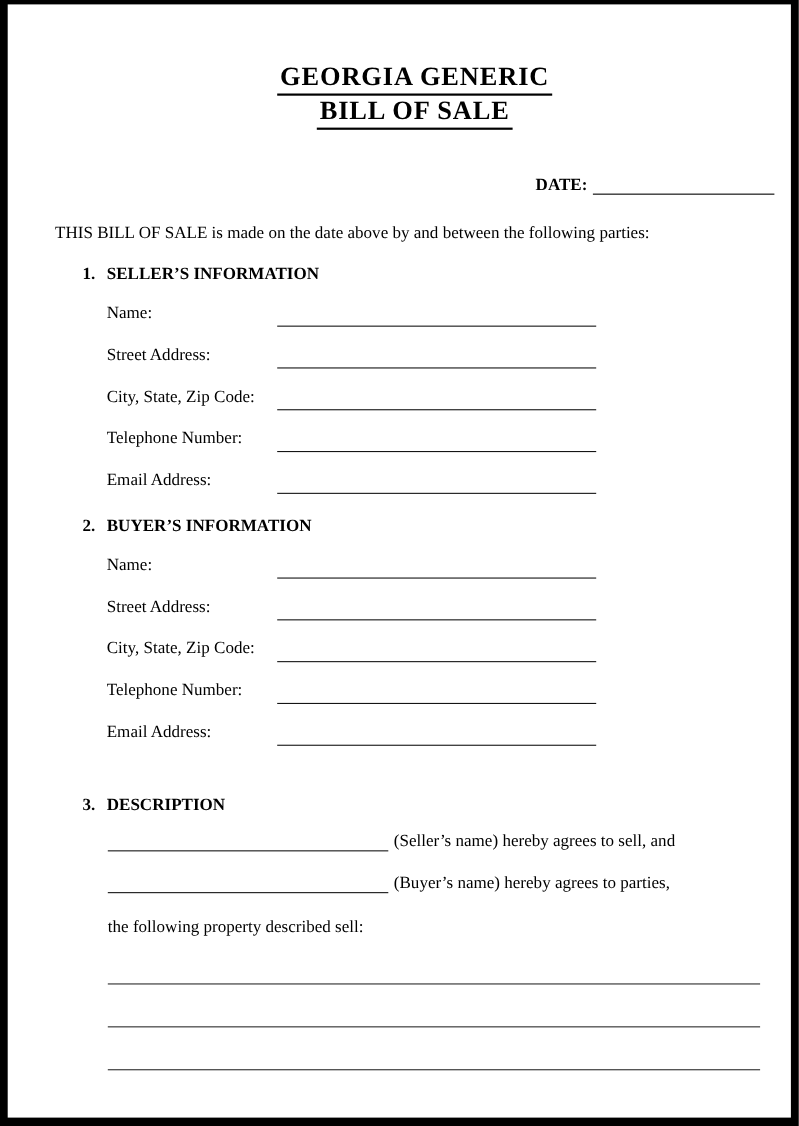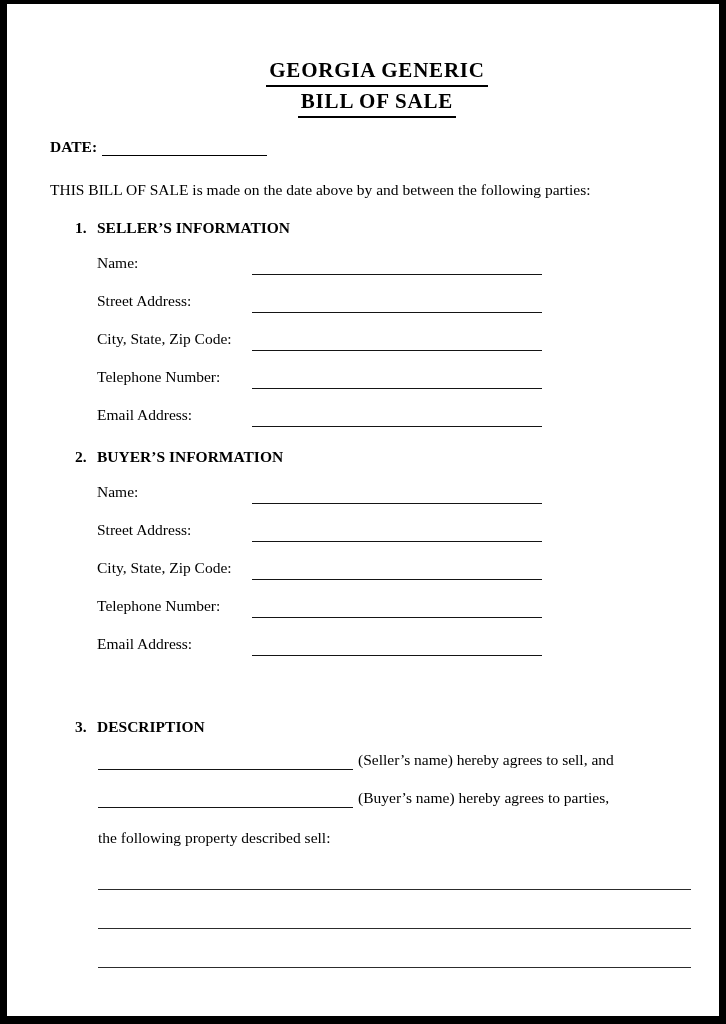--- a/index.html
+++ b/index.html
@@ -20,43 +20,43 @@
     background: #ffffff;
     color: #000;
     font-size: 15.5px;
     line-height: 19px;
     padding: 0 15px 0 43px;
     overflow: hidden;
   }
 
   
   .doc-title { padding-top: 52px; text-align: center; }
-  .title-line { font-weight: 700; font-size: 21px; line-height: 28px; letter-spacing: 0.8px; }
+  .title-line { font-weight: 700; font-size: 24px; line-height: 28px; letter-spacing: 0.8px; }
   .title-line .u {
     display: inline-block;
     border-bottom: 2.5px solid #000;
     padding: 0 3px 1px 3px;
   }
 
   
-  .date-row { margin-top: 19px; font-weight: 700; }
+  .date-row { margin-top: 41px; font-weight: 700; text-align: right; }
   .date-line {
     display: inline-block;
     width: 165px; height: 15px;
     border-bottom: 1.6px solid #000;
     vertical-align: -4px;
     margin-left: 5px;
   }
 
   
   .intro { margin: 24px 0 0 0; }
 
   
   .sec-head { margin: 19px 0 0 25px; font-weight: 700; }
-  .sec-head-3 { margin-top: 60px; }
+  .sec-head-3 { margin-top: 43px; }
   .sec-num { display: inline-block; width: 22px; }
 
   
   .fields { margin-top: 16px; }
   .field-row {
     display: flex;
     margin: 0 0 15px 47px;
     width: 445px;
     height: 23px;
     box-sizing: border-box;

